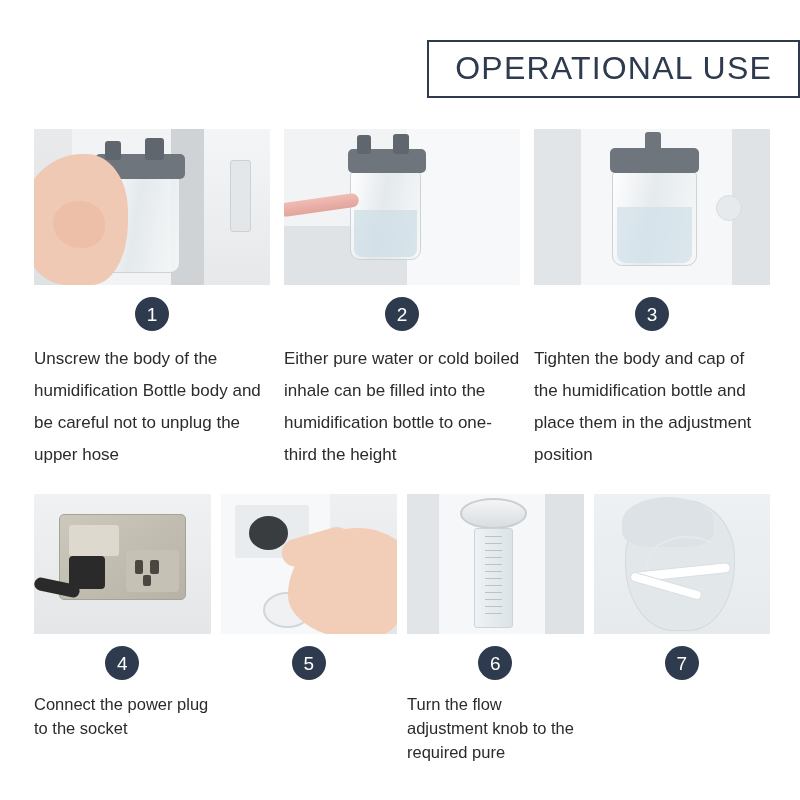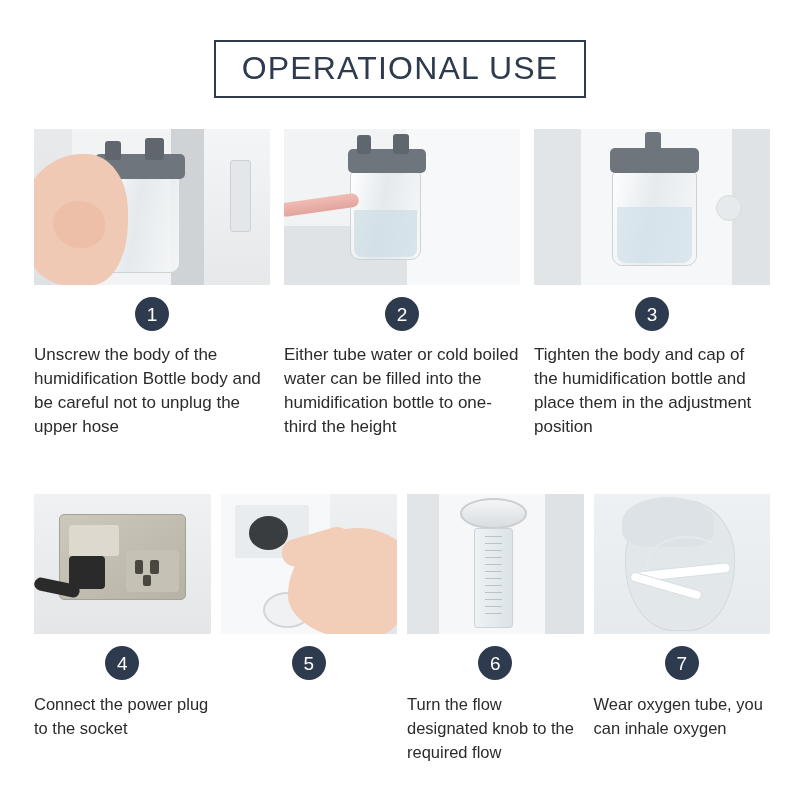--- a/index.html
+++ b/index.html
@@ -15,21 +15,21 @@
     background: #ffffff;
     overflow: hidden;
   }
 
   
   .title-wrap {
     position: absolute;
     left: 0; right: 0;
     top: 40px;
     display: flex;
-    justify-content: center;
+    justify-content: flex-end;
   }
   .title-box {
     border: 2px solid #2e3a4d;
     padding: 10px 26px 12px 26px;
     background: #fff;
   }
   .title-text {
     font-size: 32px;
     letter-spacing: 1.2px;
     color: #2e3a4d;
@@ -71,21 +71,21 @@
     background: #2e3a4d;
     color: #ffffff;
     font-size: 19px;
     display: flex; align-items: center; justify-content: center;
     line-height: 1;
     font-weight: 400;
   }
   .caption {
     margin-top: 12px;
     font-size: 17px;
-    line-height: 24px;
+    line-height: 32px;
     color: #2b2b2b;
     text-align: left;
   }
   #row2 .caption { font-size: 16.5px; line-height: 24px; }
 
   
   .fill { position: absolute; }
 
   
   .s1-bg-left  { left:0; top:0; width:42%; height:100%; background:linear-gradient(180deg,#e8eaec,#dfe2e4); }
@@ -224,21 +224,21 @@
         <div class="bottle s2-bottle"></div>
         <div class="fill s2-water"></div>
         <div class="cap s2-cap"></div>
         <div class="cap-knob s2-knob1"></div>
         <div class="cap-knob s2-knob2"></div>
         <div class="fill s2-tube"></div>
       </div>
       <div class="badge-wrap">
         <div class="badge">2</div>
       </div>
-      <div class="caption">Either tube water or cold boiled water can be filled into the humidification bottle to one-third the height</div>
+      <div class="caption">Either pure water or cold boiled inhale can be filled into the humidification bottle to one-third the height</div>
     </div>
 
     <div class="card">
       <div class="photo">
         <div class="fill s3-bg"></div>
         <div class="fill s3-left"></div>
         <div class="fill s3-panel"></div>
         <div class="fill s3-right"></div>
         <div class="fill s3-dot"></div>
         <div class="bottle s3-bottle"></div>
@@ -295,33 +295,32 @@
         <div class="fill s6-left"></div>
         <div class="fill s6-panel"></div>
         <div class="fill s6-right"></div>
         <div class="fill s6-knob"></div>
         <div class="fill s6-tube"></div>
         <div class="fill s6-scale"></div>
       </div>
       <div class="badge-wrap">
         <div class="badge">6</div>
       </div>
-      <div class="caption">Turn the flow designated knob to the required flow</div>
+      <div class="caption">Turn the flow adjustment knob to the required pure</div>
     </div>
 
     <div class="card">
       <div class="photo">
         <div class="fill s7-bg"></div>
         <div class="fill s7-face"></div>
         <div class="fill s7-hair"></div>
         <div class="fill s7-loop"></div>
         <div class="fill s7-tube1"></div>
         <div class="fill s7-tube2"></div>
       </div>
       <div class="badge-wrap">
         <div class="badge">7</div>
       </div>
-      <div class="caption">Wear oxygen tube, you can inhale oxygen</div>
     </div>
 
   </div>
 
 </div>
 
 </body></html>

